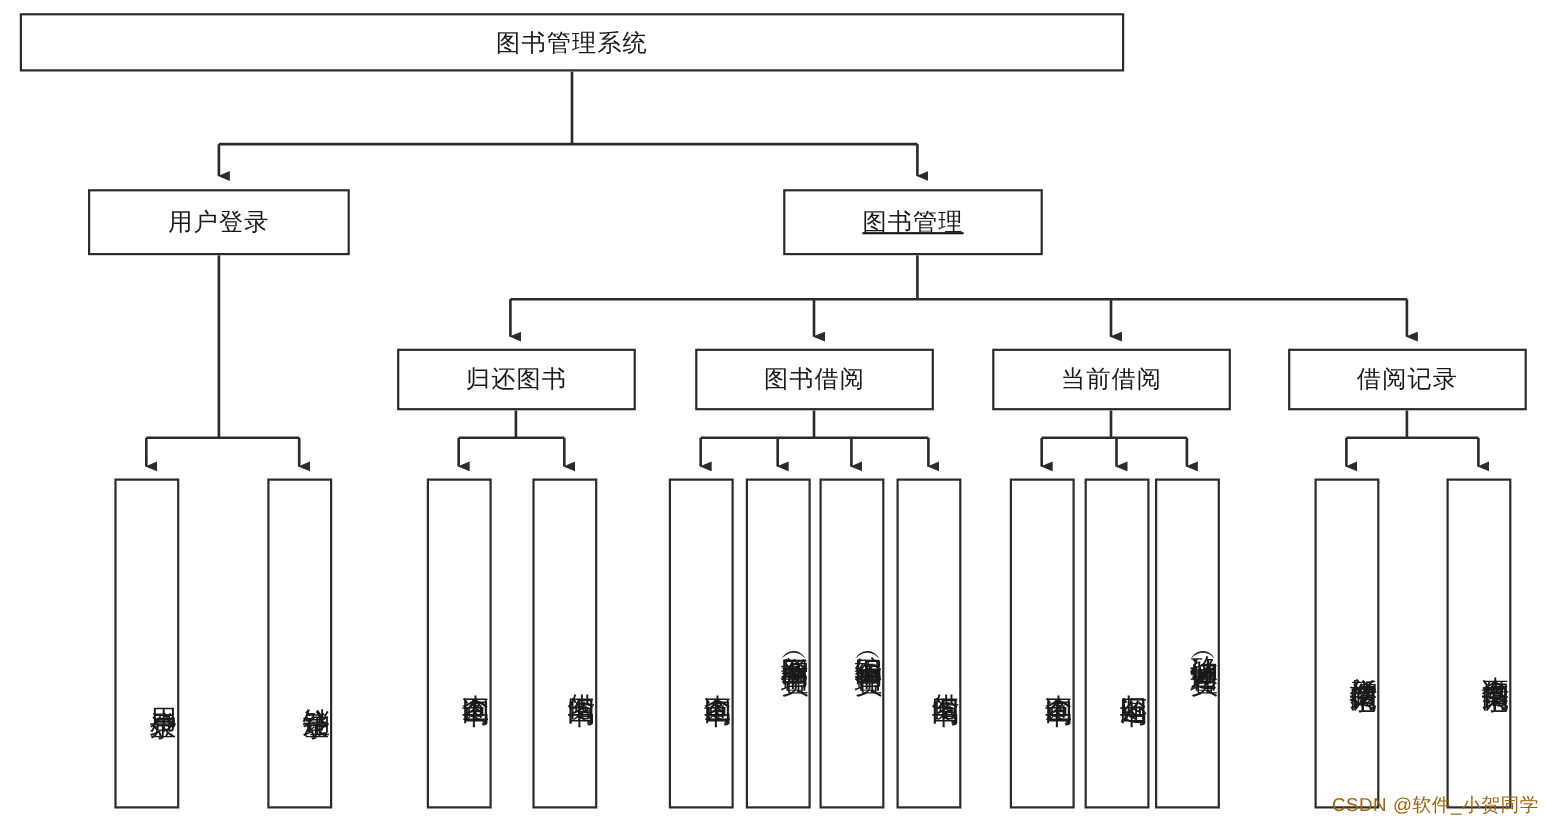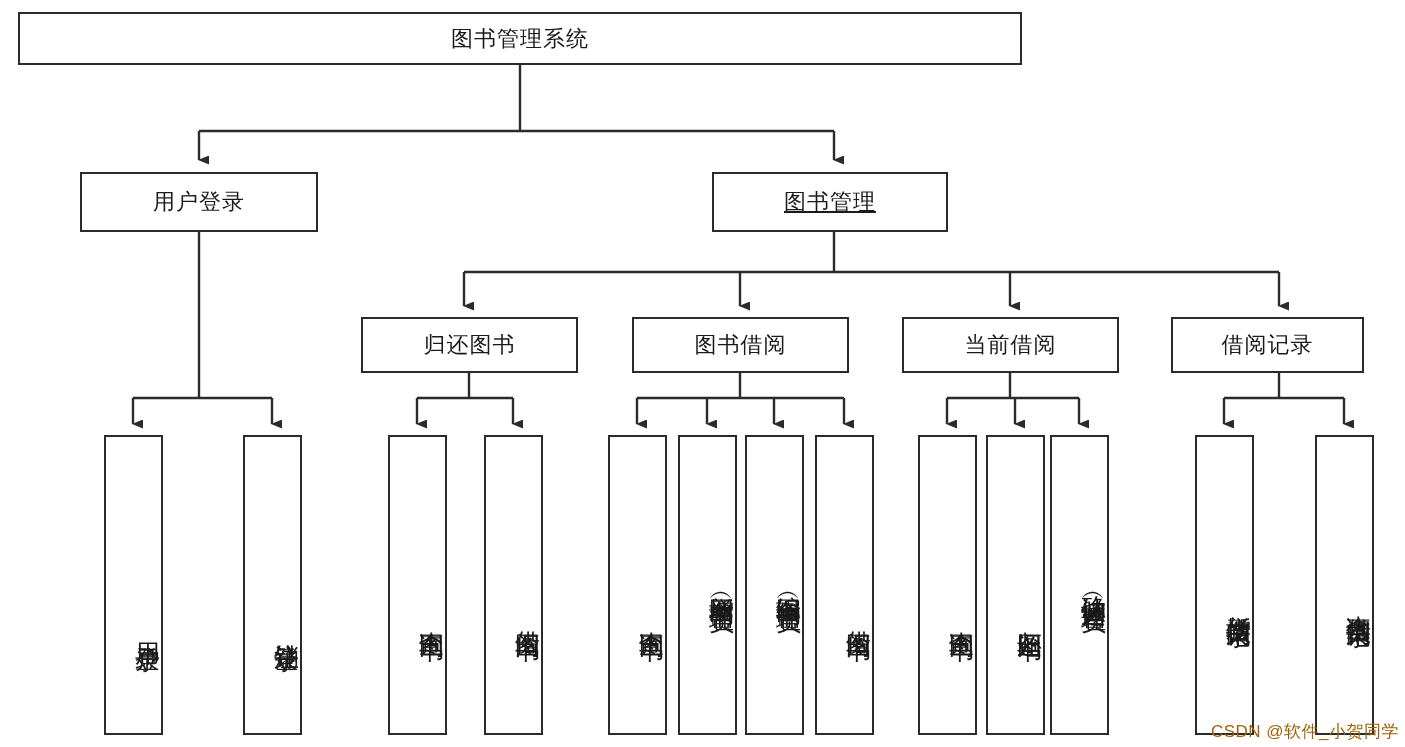--- a/index.html
+++ b/index.html
@@ -121,21 +121,21 @@
 
   <div class="node h" style="left:361px;top:317px;width:217px;height:56px;">
     <span>归还图书</span>
   </div>
   <div class="node h" style="left:902px;top:317px;width:217px;height:56px;">
     <span>当前借阅</span>
   </div>
   <div class="node h" style="left:632px;top:317px;width:217px;height:56px;">
     <span>图书借阅</span>
   </div>
-  <div class="node h" style="left:1171px;top:317px;width:193px;height:56px;text-align:right;">
+  <div class="node h" style="left:1171px;top:317px;width:217px;height:56px;text-align:right;">
     <span>借阅记录</span>
   </div>
 
   <div class="node v" style="left:104px;top:435px;width:59px;height:300px;padding-top:90px;">
     <span class="vt">用户登录</span>
   </div>
   <div class="node v" style="left:243px;top:435px;width:59px;height:300px;padding-top:90px;">
     <span class="vt">注销登录</span>
   </div>
 

